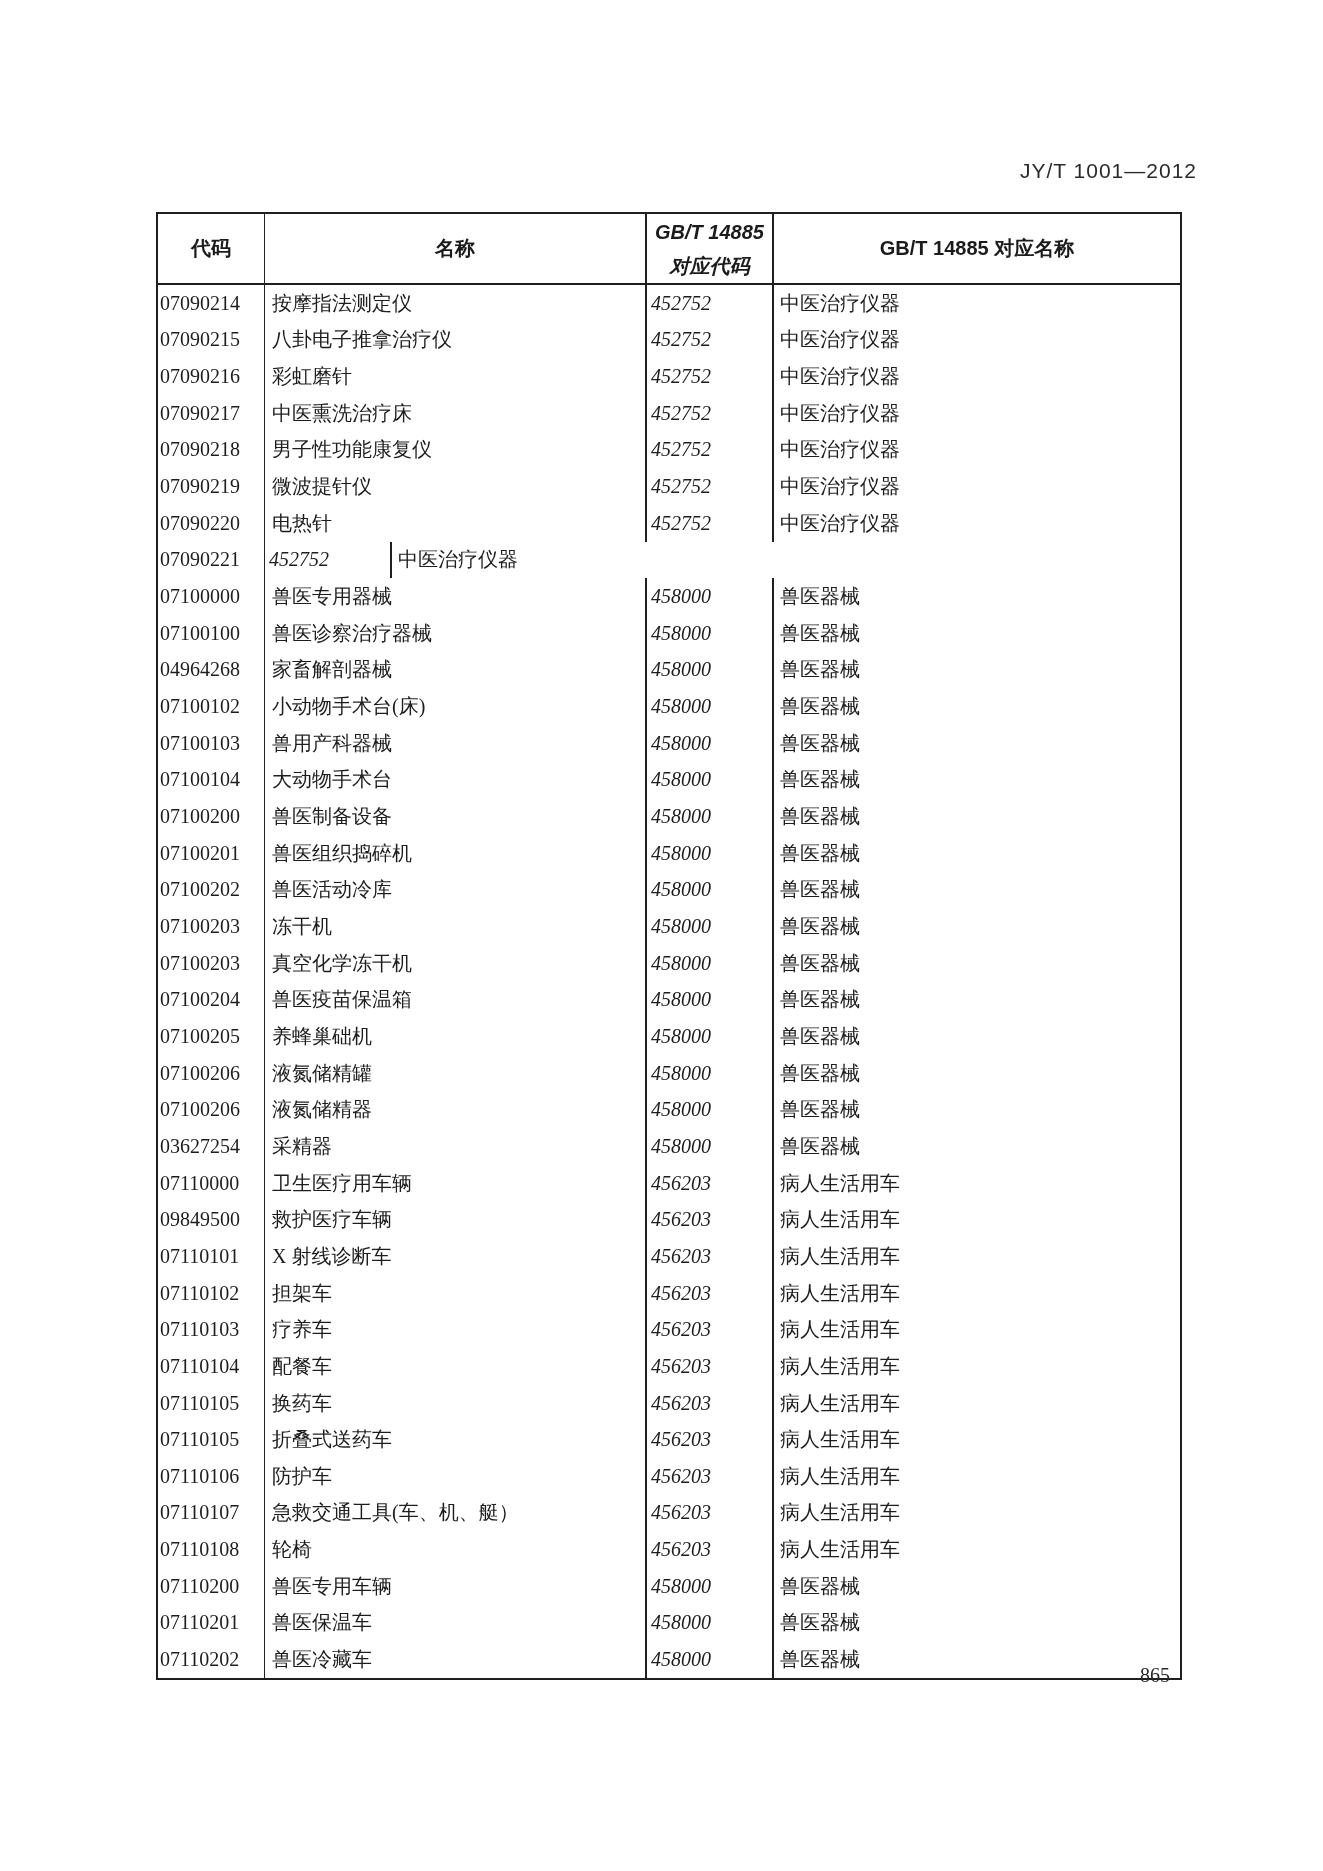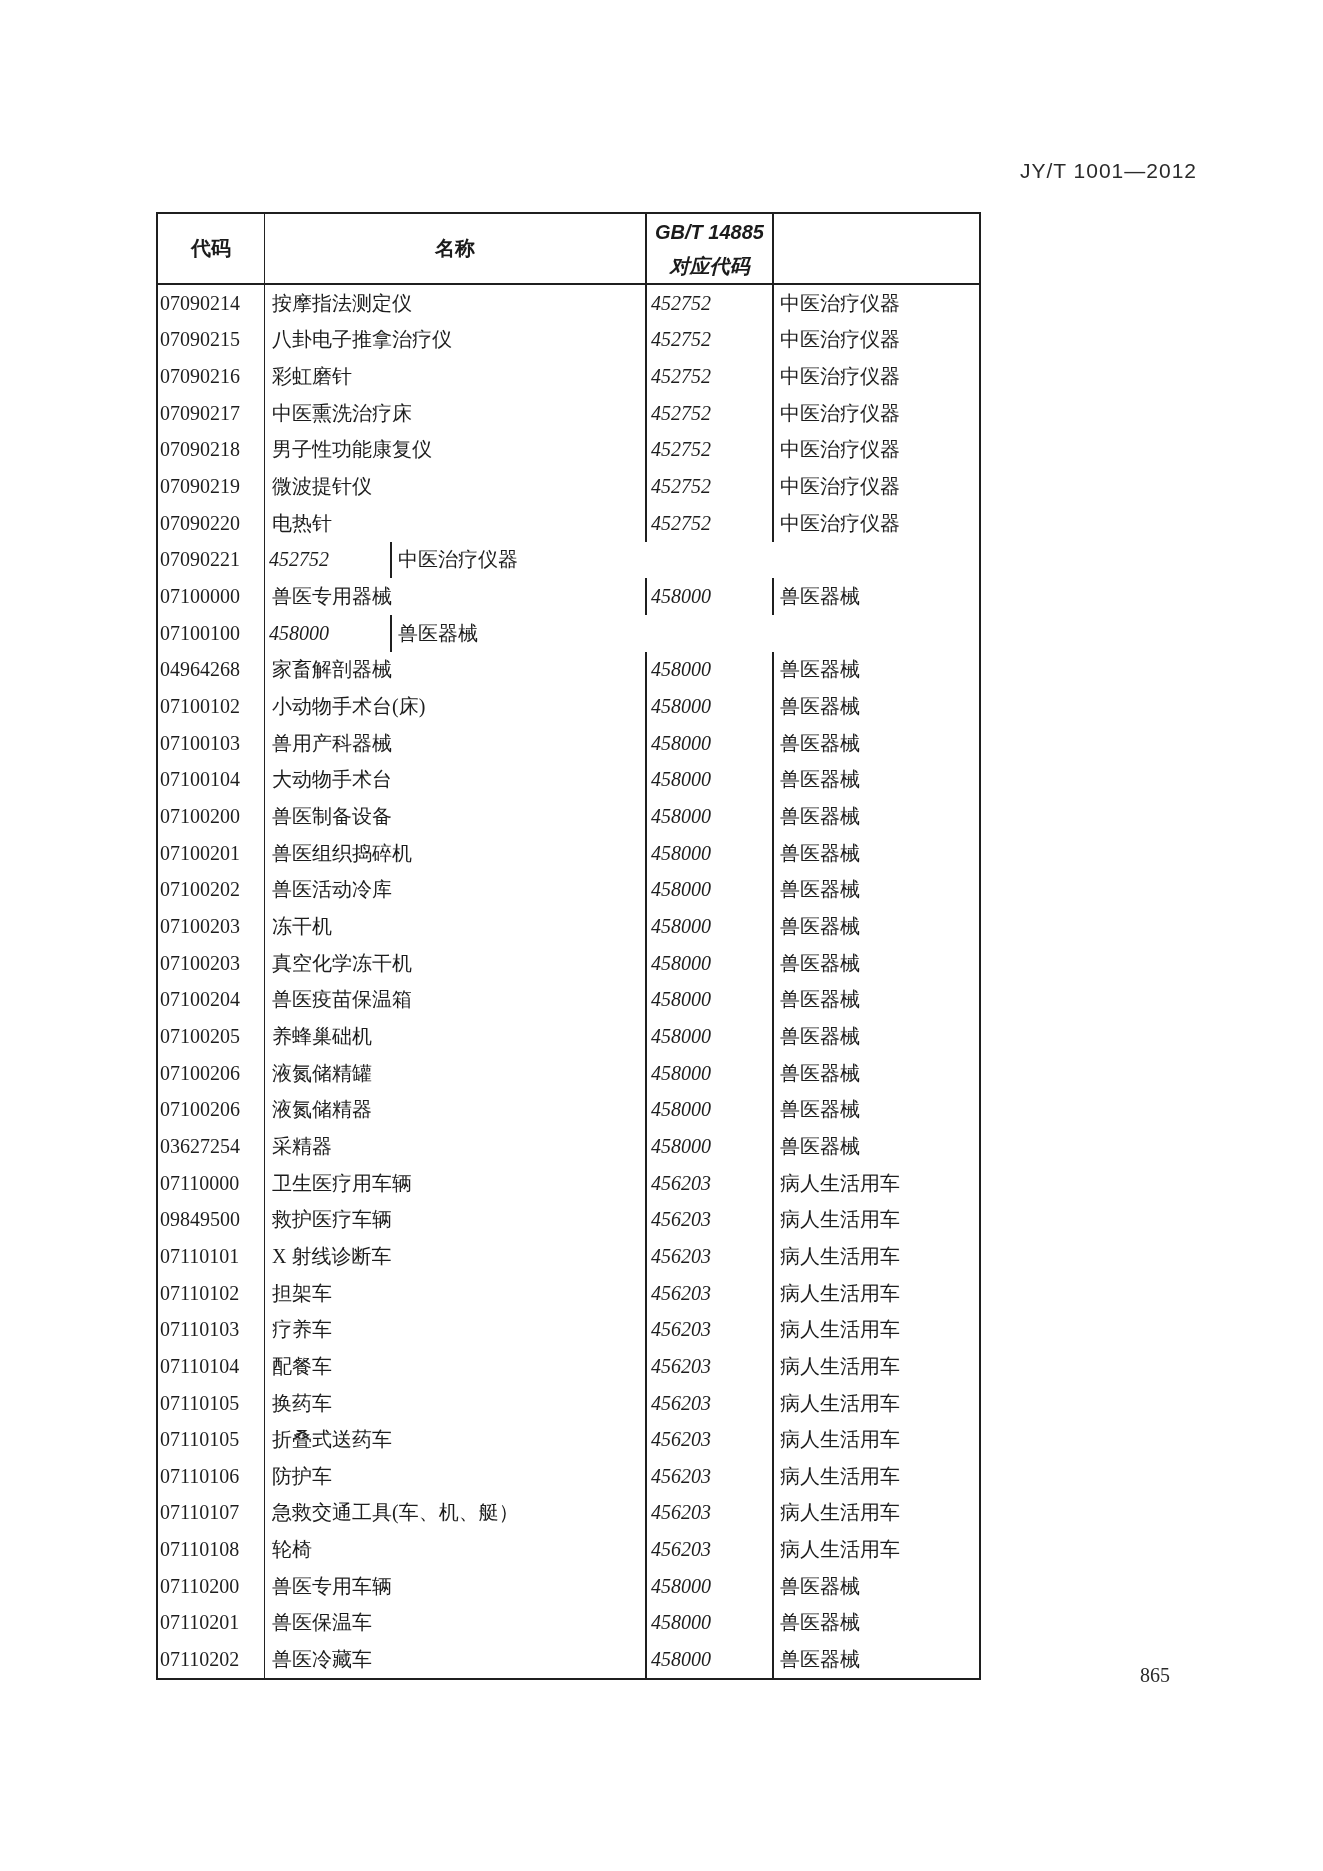--- a/index.html
+++ b/index.html
@@ -15,21 +15,21 @@
     position:absolute;
     top:159px; right:126px;
     font-family:"Liberation Sans","DejaVu Sans",sans-serif;
     font-size:21px;
     letter-spacing:1px;
     color:#2a2a2a;
   }
   .std-table {
     position:absolute;
     left:156px; top:212px;
-    width:825px;
+    width:1026px;
     box-sizing:border-box;
     border:2px solid #1f1f1f;
     display:flex; flex-direction:column;
     background:#ffffff;
   }
   .header-row {
     display:flex;
     height:71px;
     box-sizing:border-box;
     border-bottom:2px solid #1f1f1f;
@@ -72,20 +72,21 @@
 
   <div class="std-table">
 
     <div class="header-row">
       <div class="cell c1">代码</div>
       <div class="cell c2">名称</div>
       <div class="cell c3">
         <span>GB/T 14885</span>
         <span>对应代码</span>
       </div>
+      <div class="cell c4">GB/T 14885 对应名称</div>
     </div>
 
     <div class="table-body">
   <div class="table-row">
     <div class="cell c1">07090214</div>
     <div class="cell c2">按摩指法测定仪</div>
     <div class="cell c3">452752</div>
     <div class="cell c4">中医治疗仪器</div>
   </div>
 
@@ -139,20 +140,21 @@
 
   <div class="table-row">
     <div class="cell c1">07100000</div>
     <div class="cell c2">兽医专用器械</div>
     <div class="cell c3">458000</div>
     <div class="cell c4">兽医器械</div>
   </div>
 
   <div class="table-row">
     <div class="cell c1">07100100</div>
+    <div class="cell c2">兽医诊察治疗器械</div>
     <div class="cell c3">458000</div>
     <div class="cell c4">兽医器械</div>
   </div>
 
   <div class="table-row">
     <div class="cell c1">04964268</div>
     <div class="cell c2">家畜解剖器械</div>
     <div class="cell c3">458000</div>
     <div class="cell c4">兽医器械</div>
   </div>

